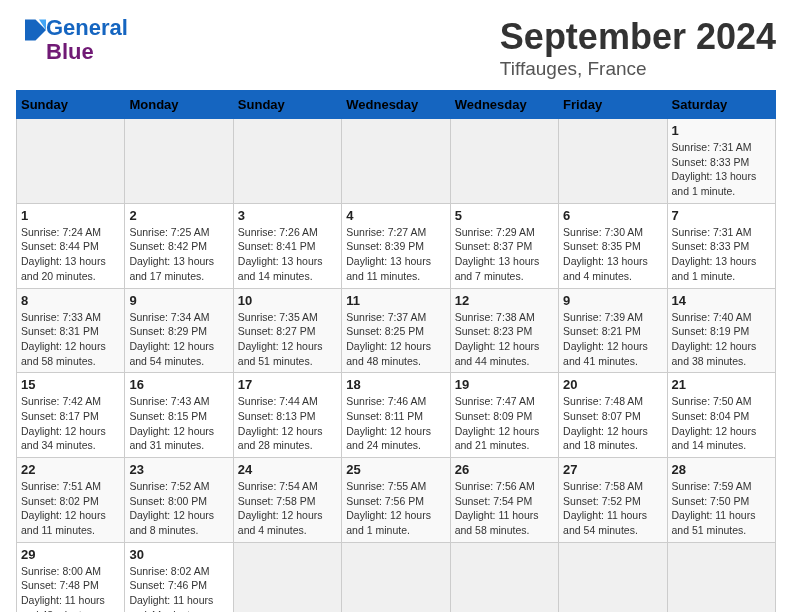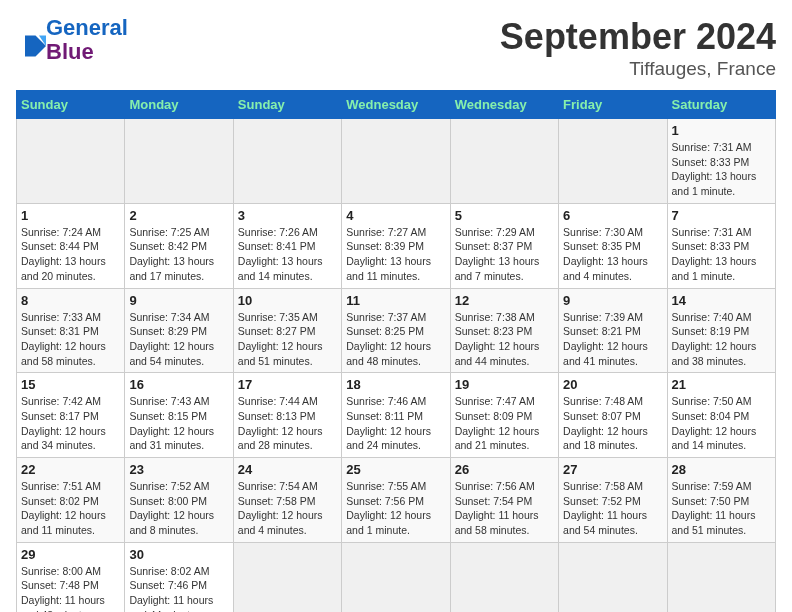--- a/index.html
+++ b/index.html
@@ -11,56 +11,56 @@
       padding: 16px;
     }
     .header {
       display: flex;
       justify-content: space-between;
       align-items: flex-start;
       margin-bottom: 10px;
     }
     .logo {
       display: flex;
-      align-items: flex-end;
+      align-items: flex-start;
     }
     .logo-text {
       font-size: 22px;
       font-weight: bold;
       color: #333;
       line-height: 1.1;
     }
     .logo-text span {
       color: #1565c0;
     }
     .logo-icon {
       width: 28px;
       height: 28px;
       margin-left: 2px;
     }
     .title-block {
-      text-align: right;
+      text-align: left;
     }
     .month-title {
       font-size: 36px;
       font-weight: bold;
       color: #333;
     }
     .location {
       font-size: 19px;
       color: #555;
     }
     table {
       width: 100%;
       border-collapse: collapse;
       font-size: 11px;
     }
     thead tr th {
       background: #1565c0;
-      color: #86efac;
+      color: #000000;
       padding: 6px 4px;
       font-size: 13px;
       font-weight: bold;
       text-align: left;
       border: 1px solid #1565c0;
     }
     tbody tr td {
       vertical-align: top;
       padding: 4px 4px;
       border: 1px solid #ccc;

